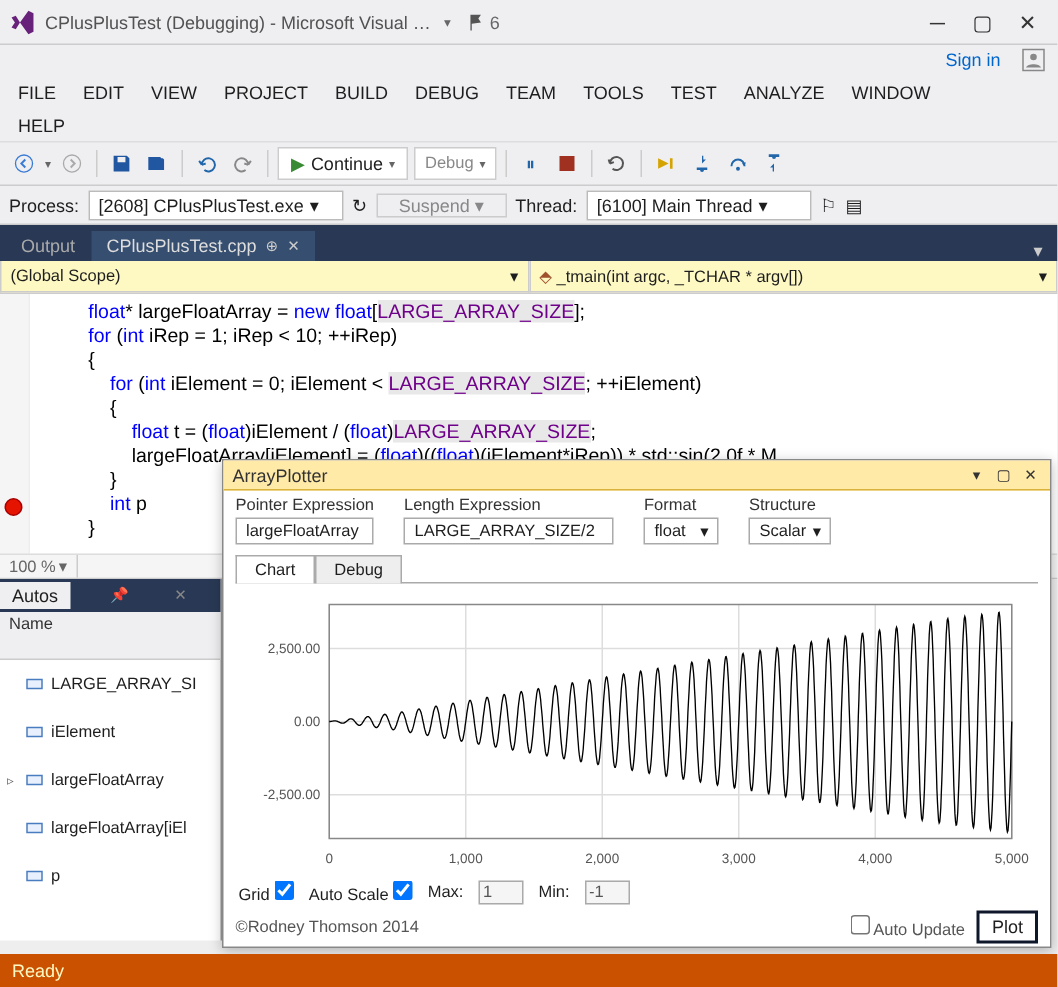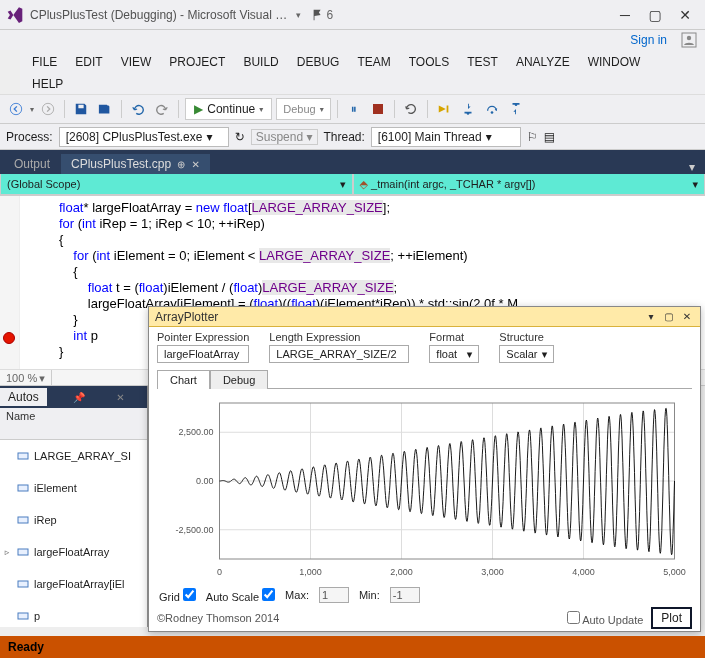--- a/index.html
+++ b/index.html
@@ -12,21 +12,21 @@
 .titlebar .title { flex: 0 1 auto; color: #525252; font-size: 12px; white-space: nowrap; overflow: hidden; text-overflow: ellipsis; max-width: 260px; }
 .titlebar .notif { display: flex; align-items: center; gap: 2px; color: #666; margin-left: 4px; }
 .titlebar .search { flex: 1; max-width: 200px; height: 22px; border: 1px solid #ccc; display: flex; align-items: center; padding: 0 4px; background: #fff; margin-left: 4px; }
 .titlebar .search input { flex: 1; border: none; outline: none; font-size: 11px; color: #999; background: transparent; }
 .titlebar .search span.searchicon { color: #555; font-size: 12px; }
 .titlebar .winbtns { margin-left: auto; display: flex; gap: 2px; }
 .titlebar .winbtns div { width: 28px; height: 20px; display: flex; align-items: center; justify-content: center; font-size: 14px; color: #333; cursor: default; }
 .signin { color: #0066cc; font-size: 12px; margin: 0 6px; white-space: nowrap; }
 
 
-.menubar { height: 24px; background: #efeff2; display: flex; align-items: center; padding: 0 4px; gap: 2px; flex-wrap: wrap; margin-left: 20px; }
+.menubar { height: 24px; background: #efeff2; display: flex; align-items: center; padding: 0 4px; gap: 2px; flex-wrap: wrap; }
 .menubar .menuitem { padding: 2px 8px; color: #1e1e1e; font-size: 12px; cursor: default; }
 
 
 .toolbar { height: 30px; background: #efeff2; border-top: 1px solid #ddd; border-bottom: 1px solid #ccc; display: flex; align-items: center; padding: 0 6px; gap: 4px; }
 .toolbar .tbtn { width: 20px; height: 20px; display: flex; align-items: center; justify-content: center; color: #444; font-size: 12px; border: 1px solid transparent; }
 .toolbar .sep { width: 1px; height: 18px; background: #ccc; margin: 0 2px; }
 .toolbar .continue { display: flex; align-items: center; gap: 4px; padding: 2px 8px; border: 1px solid #ccc; background: #fff; font-size: 12px; height: 22px; }
 .toolbar .continue .play { color: #388a34; }
 .toolbar .dd { display: flex; align-items: center; gap: 4px; padding: 2px 6px; border: 1px solid #ccc; background: #fff; font-size: 11px; height: 22px; color: #888; }
 .toolbar .arrow-down { font-size: 8px; color: #666; }
@@ -38,21 +38,21 @@
 
 .edittabs { height: 24px; background: #293955; display: flex; align-items: flex-end; padding: 0 4px; gap: 1px; }
 .edittabs .tabwell { display: flex; gap: 1px; }
 .edittabs .tab { padding: 3px 10px; background: #364e6f; color: #ddd; font-size: 12px; display: flex; align-items: center; gap: 6px; cursor: default; }
 .edittabs .tab.inactive { background: #293955; color: #aaa; }
 .edittabs .tab .pin, .edittabs .tab .close { font-size: 10px; color: #ccc; }
 .edittabs .spacer { flex: 1; }
 
 
 .navbar { height: 22px; background: #efeff2; border-bottom: 1px solid #ccc; display: flex; }
-.navbar .ndd { flex: 1; border: 1px solid #ccc; border-top: none; display: flex; align-items: center; padding: 0 6px; font-size: 11px; background: #5eead4; justify-content: space-between; }
+.navbar .ndd { flex: 1; border: 1px solid #ccc; border-top: none; display: flex; align-items: center; padding: 0 6px; font-size: 11px; background: #fef9c3; justify-content: space-between; }
 
 
 .editor { background: #fff; position: relative; overflow: hidden; height: 190px; border-bottom: 1px solid #ccc; font-family: Consolas, monospace; font-size: 13px; line-height: 16px; }
 .editor .code { padding: 4px 0 4px 30px; white-space: pre; color: #000; }
 .editor .gutter { position: absolute; left: 0; top: 0; bottom: 0; width: 20px; background: #f5f5f5; border-right: 1px solid #eee; }
 .editor .breakpoint { position: absolute; left: 3px; top: 136px; width: 12px; height: 12px; border-radius: 50%; background: #e51400; border: 1px solid #a00; }
 .editor .hscroll { position: absolute; bottom: 0; left: 0; right: 0; height: 16px; background: #f5f5f5; border-top: 1px solid #ddd; display: flex; align-items: center; }
 .editor .hscroll .zoom { padding: 0 6px; font-size: 11px; color: #666; border-right: 1px solid #ccc; display: flex; align-items: center; gap: 2px; }
 .kw { color: #0000ff; }
 .macro { color: #6f008a; background: #e8e8e8; }
@@ -82,21 +82,21 @@
 .plotter .tabs2 .t { padding: 3px 12px; border: 1px solid #aaa; border-bottom: none; font-size: 11px; background: #fff; position: relative; top: 1px; }
 .plotter .tabs2 .t.inactive { background: #eee; }
 .plotter .chart { margin: 6px 10px 2px; height: 186px; position: relative; }
 .plotter .chart svg { width: 100%; height: 100%; }
 .plotter .controls { padding: 4px 10px; display: flex; gap: 10px; font-size: 11px; align-items: center; }
 .plotter .controls input[type=text] { width: 30px; border: 1px solid #aaa; height: 16px; font-size: 11px; padding: 0 2px; background: #f5f5f5; }
 .plotter .footer { position: absolute; bottom: 2px; left: 8px; right: 8px; display: flex; justify-content: space-between; align-items: center; font-size: 11px; color: #555; }
 .plotter .footer .right { display: flex; gap: 8px; align-items: center; }
 .plotter .footer .plotbtn { border: 2px solid #0f172a; padding: 2px 8px; font-size: 12px; color: #1e1e1e; background: #fff; }
 
-.statusbar { position: absolute; bottom: 0; left: 0; right: 0; height: 22px; background: #ca5100; color: #000000; display: flex; align-items: center; padding: 0 8px; font-size: 12px; font-weight: bold; }
+.statusbar { position: absolute; bottom: 0; left: 0; right: 0; height: 22px; background: #ca5100; color: #fef9c3; display: flex; align-items: center; padding: 0 8px; font-size: 12px; }
 </style>
 </head>
 <body>
 
 <div class="titlebar">
   <div class="vs-logo">
     <svg viewBox="0 0 32 32">
         <path fill="#68217a" d="M23 2l-10 14 10 14 6-3V5l-6-3zM3 10l5-2 5 8-5 8-5-2 4-6-4-6z"></path>
       </svg>
   </div>
@@ -227,21 +227,21 @@
     </div>
 </div>
 
 <div class="toolbar2">
   <label>Process:</label>
   <div class="ddbox" style="min-width:170px">
     <span>[2608] CPlusPlusTest.exe</span>
     <span class="arrow-down">▾</span>
   </div>
   <div class="tbtn">↻</div>
-  <div class="tbtn" style="width:auto;padding:0 4px;border:1px solid #ccc;color:#888"><span>Suspend</span> <span class="arrow-down">▾</span></div>
+  <div class="tbtn" style="width:auto;padding:0 14px;border:1px solid #ccc;color:#888"><span>Suspend</span> <span class="arrow-down">▾</span></div>
   <label>Thread:</label>
   <div class="ddbox" style="min-width:150px">
     <span>[6100] Main Thread</span>
     <span class="arrow-down">▾</span>
   </div>
   <div class="tbtn">⚐</div>
   <div class="tbtn">▤</div>
 </div>
 
 <div class="edittabs">
@@ -312,29 +312,20 @@
           <span>LARGE_ARRAY_SI</span>
         </div>
         <div class="row">
           <span class="exp"></span>
           <span class="ico">
             <svg width="12" height="12" viewBox="0 0 12 12">
               <rect x="1" y="3" width="10" height="6" fill="#e8f0fe" stroke="#4a7dbf"></rect>
             </svg>
           </span>
           <span>iElement</span>
-        </div>
-        <div class="row">
-          <span class="exp"></span>
-          <span class="ico">
-            <svg width="12" height="12" viewBox="0 0 12 12">
-              <rect x="1" y="3" width="10" height="6" fill="#e8f0fe" stroke="#4a7dbf"></rect>
-            </svg>
-          </span>
-          <span>iRep</span>
         </div>
         <div class="row">
           <span class="exp">▹</span>
           <span class="ico">
             <svg width="12" height="12" viewBox="0 0 12 12">
               <rect x="1" y="3" width="10" height="6" fill="#e8f0fe" stroke="#4a7dbf"></rect>
             </svg>
           </span>
           <span>largeFloatArray</span>
         </div>

